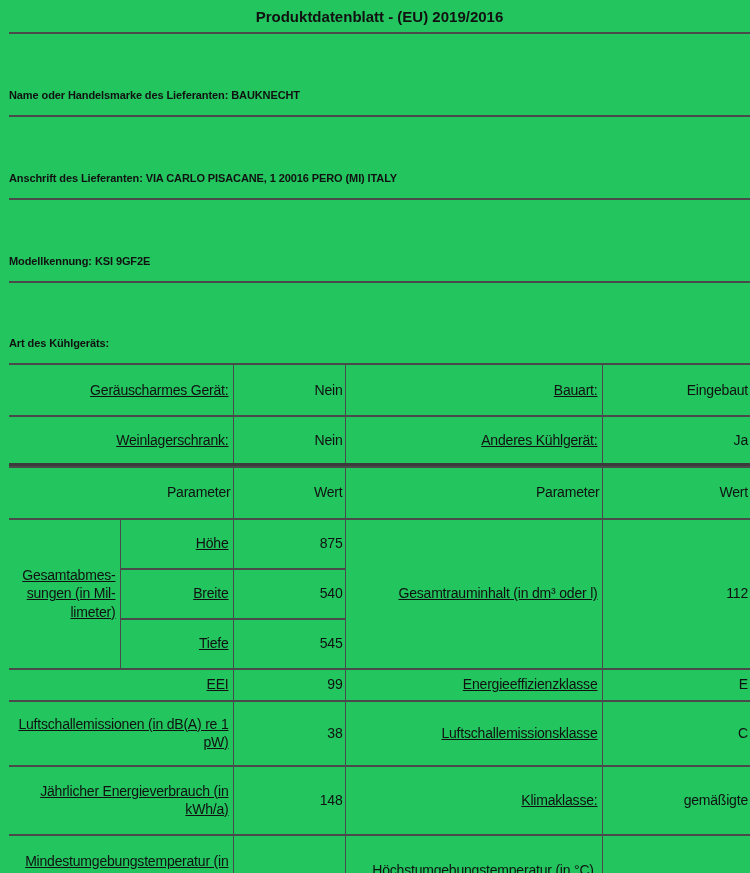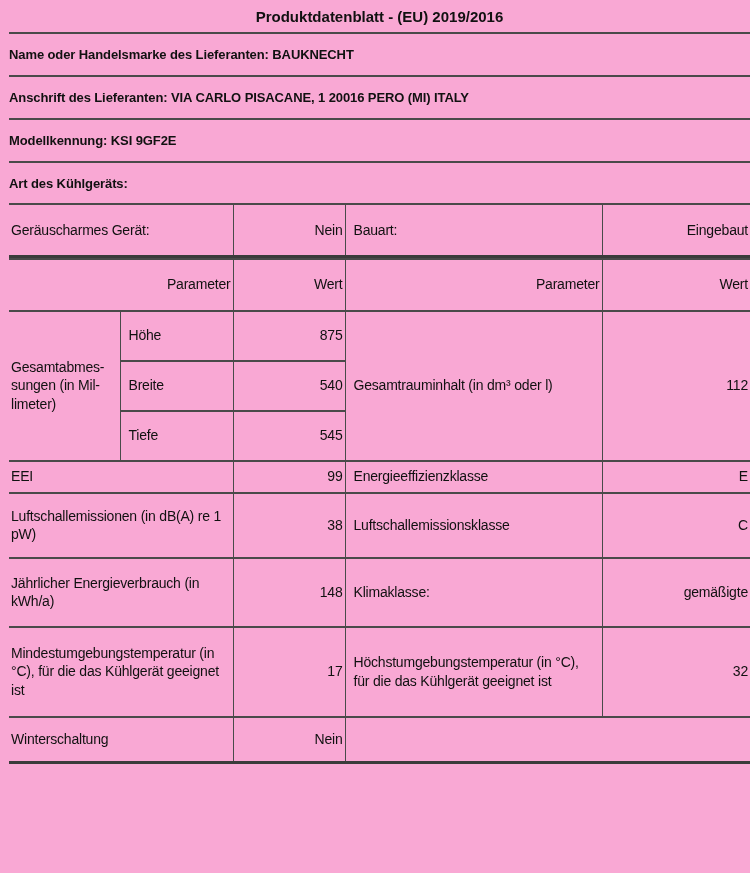--- a/index.html
+++ b/index.html
@@ -8,37 +8,38 @@
     color: #111111;
     -webkit-font-smoothing: antialiased;
   }
   .page {
     position: relative;
     width: 750px;
     height: 873px;
     box-sizing: border-box;
     padding-left: 9px;
     overflow: hidden;
-    background: #f9a8d4;
+    background: #22c55e;
   }
   .title {
     height: 32px;
     display: flex;
     align-items: center;
     justify-content: center;
     font-weight: 700;
     font-size: 15px;
   }
   .rule { border-top: 2px solid #4a4a4a; }
   .hblock {
     display: flex;
     align-items: center;
     font-weight: 700;
-    font-size: 13px;
+    font-size: 11px;
     letter-spacing: -0.1px;
+    margin-top: 40px;
   }
   .h41 { height: 41px; }
   .h40 { height: 40px; }
   .h38 { height: 38px; }
 
   table {
     border-collapse: collapse;
     width: 741px;
     table-layout: fixed;
     border-bottom: 3px solid #3b3b3b;
@@ -46,21 +47,21 @@
     letter-spacing: -0.2px;
   }
   td {
     border-top: 2px solid #4a4a4a;
     padding: 0;
     vertical-align: middle;
     overflow: hidden;
     line-height: 1.32;
   }
   .vb  { border-left: 1.5px solid #4a4a4a; }
-  .lbl { text-align: left; padding: 5px 4px 5px 2px; }
+  .lbl { text-align: right; padding: 5px 4px 5px 2px; text-decoration: underline; }
   .lb8 { padding-left: 8px; }
   .ctr { text-align: right; padding: 5px 2px; }
   .pre { white-space: pre-line; }
 </style>
 </head>
 <body>
 
 <div class="page">
 
   <div class="title">Produktdatenblatt - (EU) 2019/2016</div>
@@ -83,20 +84,26 @@
         <col style="width:112px">
         <col style="width:257px">
         <col style="width:148px">
     </colgroup>
     <tbody>
         <tr style="height:52px">
       <td class="lbl">Geräuscharmes Gerät:</td>
       <td class="ctr vb">Nein</td>
       <td class="lbl lb8 vb">Bauart:</td>
       <td class="ctr vb">Eingebaut</td>
+    </tr>
+    <tr style="height:48px">
+      <td class="lbl">Weinlagerschrank:</td>
+      <td class="ctr vb">Nein</td>
+      <td class="lbl lb8 vb">Anderes Kühlgerät:</td>
+      <td class="ctr vb">Ja</td>
     </tr>
   </tbody>
     </table>
 
 
   <table>
     <colgroup>
       <col style="width:111px">
         <col style="width:113px">
         <col style="width:112px">

